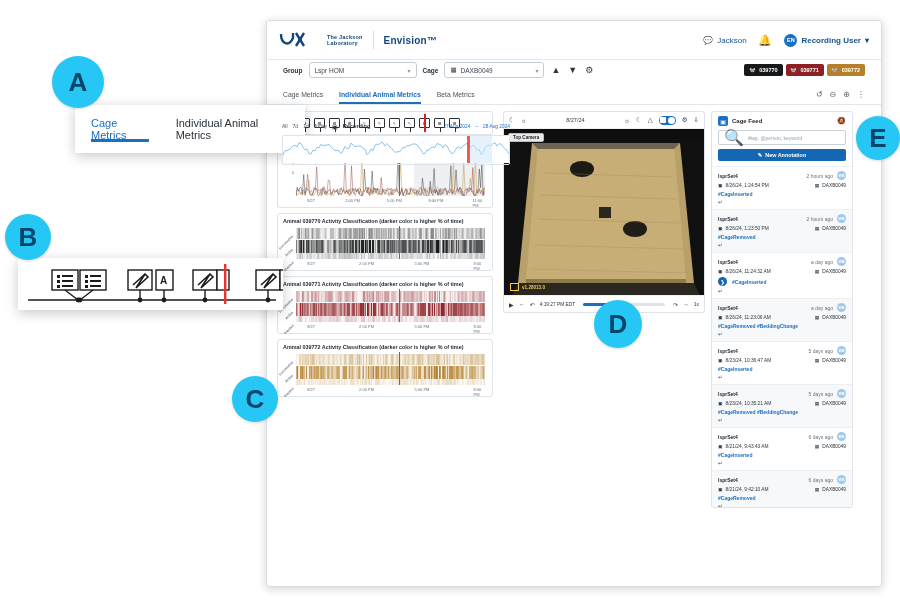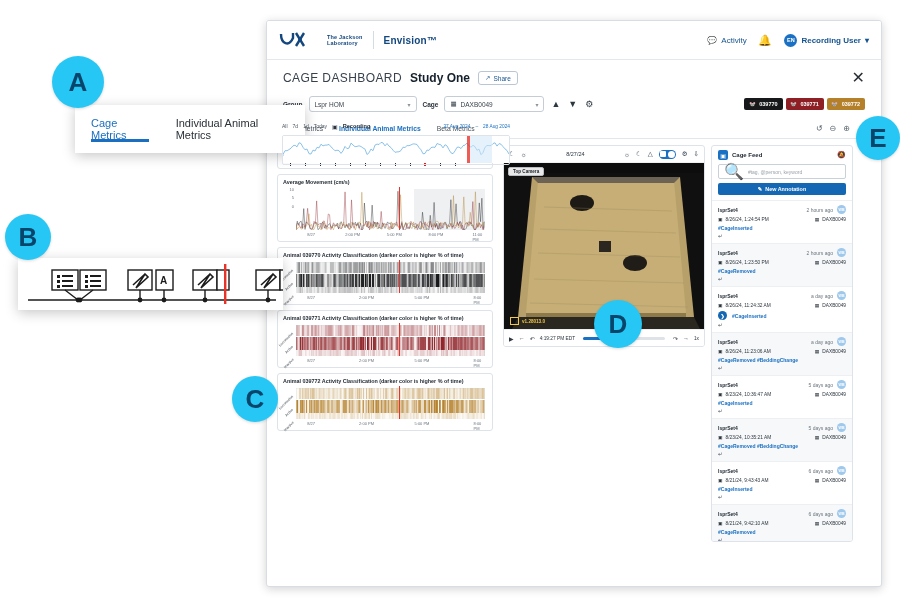--- a/index.html
+++ b/index.html
@@ -168,40 +168,31 @@
       <div>
         <div class="logo-txt">The Jackson</div>
         <div class="logo-txt">Laboratory</div>
       </div>
     </div>
     <div class="divider-v"></div>
     <div class="envision">Envision™</div>
     <div class="g-header-right">
       <div class="feedback">
         <span>💬</span>
-        <span>Activity</span>
+        <span>Jackson</span>
       </div>
       <span class="bell">🔔</span>
       <div class="user-chip">
         <span class="avatar-circ">EN</span>
         <span>Recording User</span>
         <span>▾</span>
       </div>
     </div>
   </div>
 
-  <div class="dash-title-row">
-    <span class="dash-kicker">CAGE DASHBOARD</span>
-    <span class="dash-study">Study One</span>
-    <span class="share-btn">
-      <span>↗</span>
-      <span>Share</span>
-    </span>
-    <span class="close-x">✕</span>
-  </div>
 
   <div class="filter-bar">
     <span class="fl-label">Group</span>
     <div class="sel sel-group">
       <span>Lspr HOM</span>
       <span class="caret">▾</span>
     </div>
     <span class="fl-label">Cage</span>
     <div class="sel sel-cage">
       <span>▦</span>

